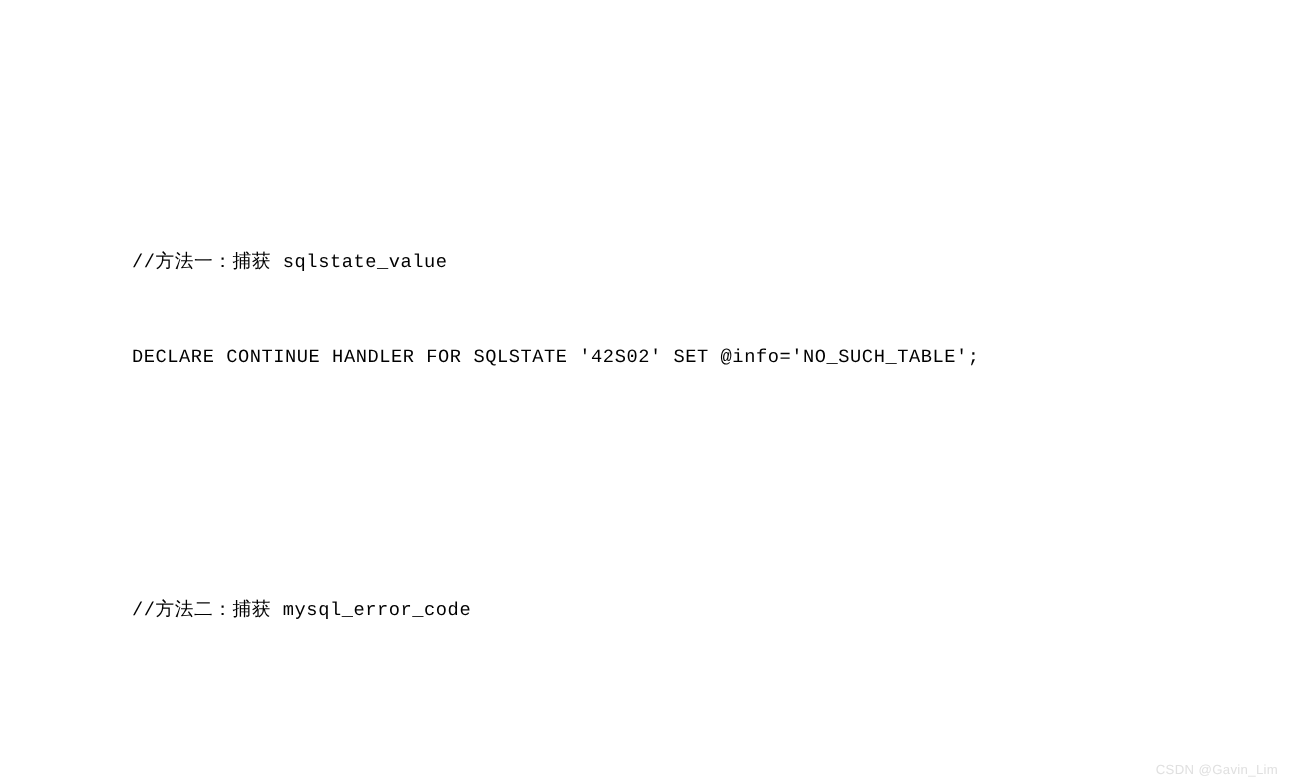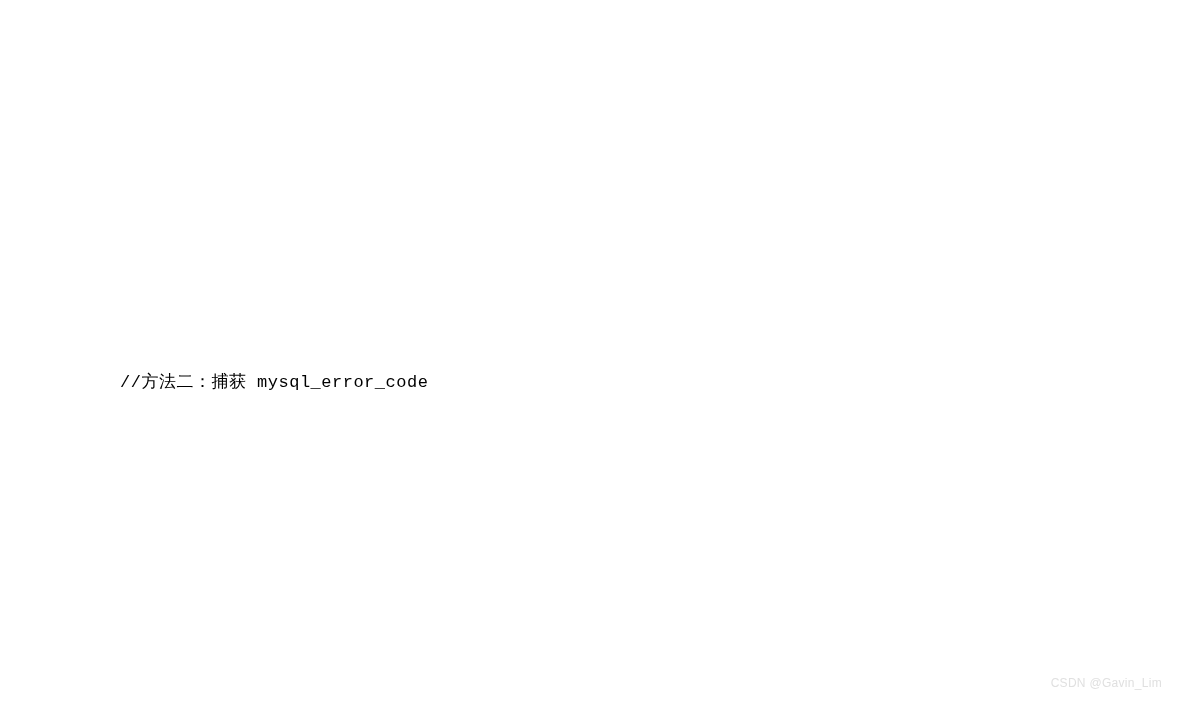--- a/index.html
+++ b/index.html
@@ -20,39 +20,41 @@
     }
     .code-block {
       white-space: pre;
       letter-spacing: 0.5px;
     }
     .comment {
       font-family: 'SimSun', 'Courier New', monospace;
     }
     .watermark {
       position: absolute;
-      bottom: 20px;
+      bottom: 3px;
       right: 22px;
       font-family: Arial, sans-serif;
       font-size: 12px;
       color: #e0e0e0;
       letter-spacing: 0.3px;
     }
     .section {
       margin-bottom: 28px;
     }
     .line {
       display: block;
     }
   </style>
 </head>
 <body>
 
 <div class="code-block">
   <div class="section">
+    <span class="line comment">//方法一：捕获 sqlstate_value</span>
+    <span class="line">DECLARE CONTINUE HANDLER FOR SQLSTATE '42S02' SET @info='NO_SUCH_TABLE';</span>
   </div>
   <div class="section">
     <span class="line comment">//方法二：捕获 mysql_error_code</span>
   </div>
   
   
   
   
 </div>
 

